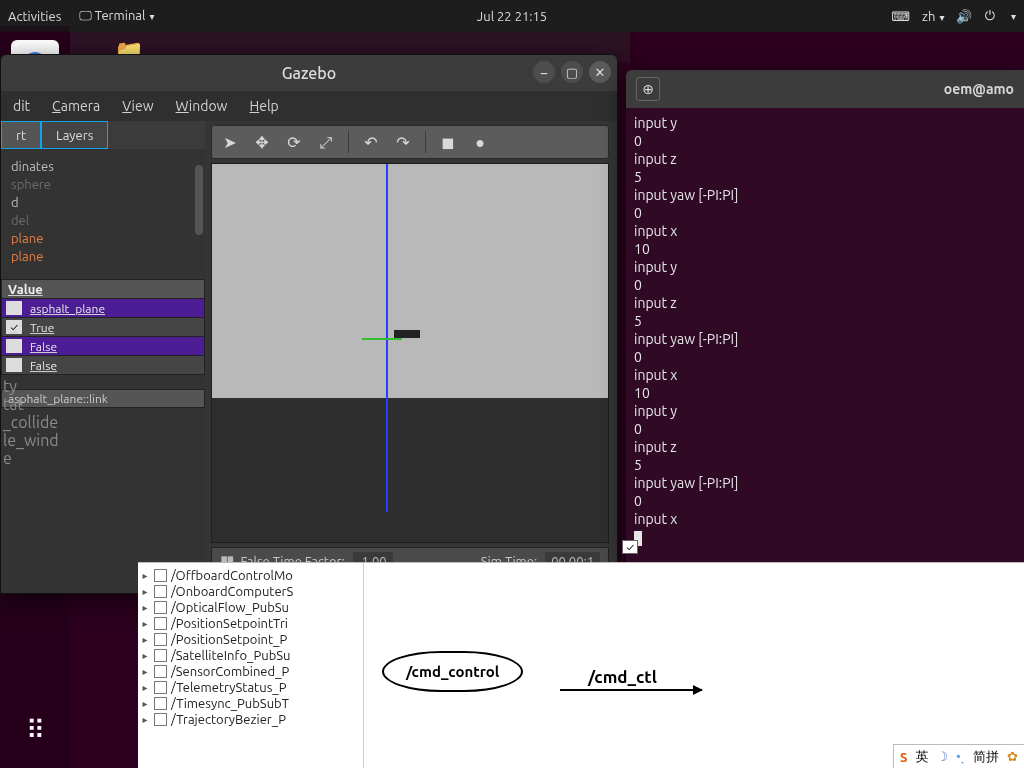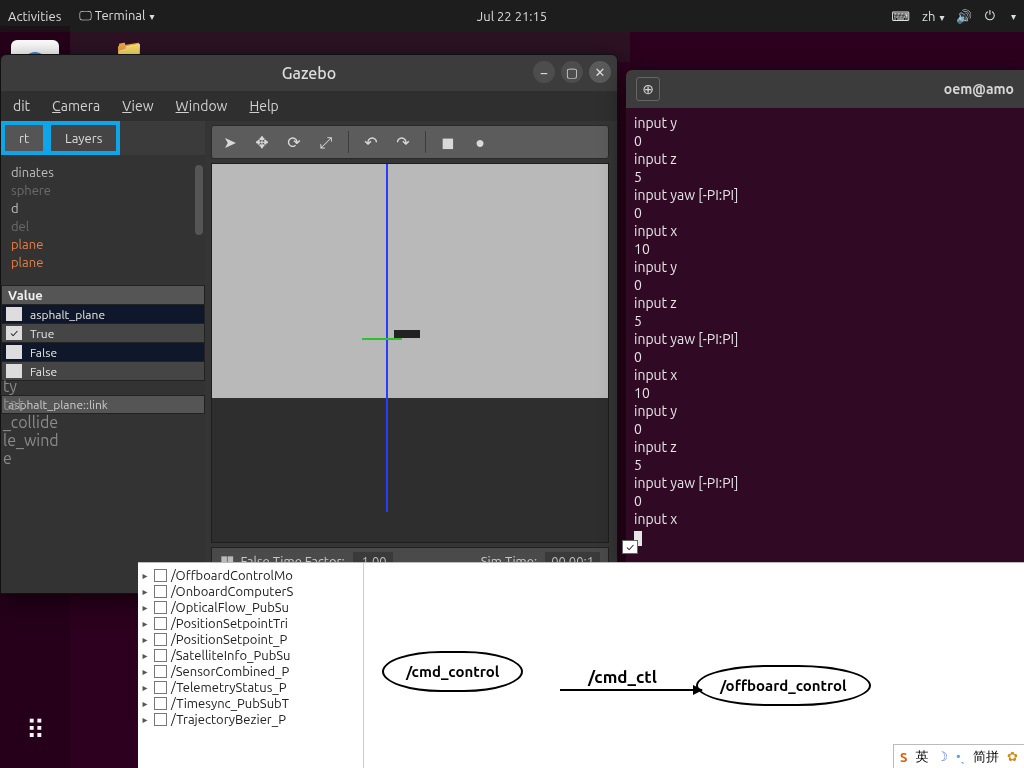--- a/index.html
+++ b/index.html
@@ -34,28 +34,28 @@
   .gz-title { height:36px; background:#3c3c3c; color:#ddd; display:flex; align-items:center; justify-content:center; position:relative; font-weight:500; border-radius:6px 6px 0 0;}
   .winbtns { position:absolute; right:6px; top:6px; display:flex; gap:6px; }
   .winbtns span{ width:22px; height:22px; border-radius:11px; background:#4d4d4d; color:#ddd; display:flex; align-items:center; justify-content:center; font-size:13px; }
   .winbtns .close{ background:#5a5a5a; }
   .gz-menu { height:30px; display:flex; align-items:center; gap:22px; padding:0 12px; color:#d0d0d0; font-size:14px; }
   .gz-menu span u{ text-decoration:underline; }
   .gz-body { position:absolute; top:66px; left:0; right:0; bottom:0; display:flex; }
 
   .gz-side { width:204px; background:#333; color:#ccc; font-size:13px; position:relative; }
   .gz-tabs { display:flex; background:#3b3b3b; }
-  .gz-tabs div{ padding:6px 14px; border:4px solid #0ea5e9; background:#444; color:#ddd;}
+  .gz-tabs div{ padding:6px 14px; border:1px solid #0ea5e9; background:#444; color:#ddd;}
   .gz-tabs .act{ background:#555; }
   .tree { padding:8px 6px 4px 6px; color:#bdbdbd; }
   .tree .row{ padding:2px 0 2px 4px; }
   .orange{ color:#e97f44; }
-  .tbl { margin-top:10px; }
+  .tbl { margin-top:10px;text-decoration:underline; }
   .tbl .hd{ background:#555; color:#eee; font-weight:600; padding:2px 6px; border:1px solid #222;}
-  .tbl .r { display:flex; align-items:center; border:1px solid #222; border-top:none; background:#0f172a;}
+  .tbl .r { display:flex; align-items:center; border:1px solid #222; border-top:none; background:#4c1d95;}
   .tbl .r.alt{ background:#454545;}
   .tbl .cb{ width:16px; height:14px; background:#ddd; margin:2px 6px 2px 4px; display:flex; align-items:center; justify-content:center; font-size:11px; color:#000;}
   .tbl .v { flex:1; padding:1px 2px; color:#e6e6e6; font-size:12px;}
   .linkrow{ margin-top:14px; background:#555; border:1px solid #222; padding:2px 6px; font-size:12px;}
   .scrolldot{ position:absolute; right:2px; top:44px; width:8px; height:70px; background:#555; border-radius:4px;}
 
   .gz-view { flex:1; background:#353535; padding:4px 8px 6px 6px; display:flex; flex-direction:column; }
   .gz-tools{ height:34px; background:#5c5c5c; border:1px solid #2a2a2a; border-radius:3px; display:flex; align-items:center; padding:0 6px; gap:8px; color:#d9d9d9; }
   .gz-tools .t{ width:24px; height:24px; display:flex; align-items:center; justify-content:center; font-size:16px; }
   .gz-tools .sep{ width:1px; height:22px; background:#3c3c3c; margin:0 2px;}
@@ -306,21 +306,20 @@
       <div class="li">
         <span class="tri">▸</span>
         <span class="cb2"></span>
         <span>/TrajectoryBezier_P</span>
       </div>
     </div>
   <div class="graph">
     <div class="node n1">/cmd_control</div>
     <div class="edge"></div>
     <div class="edgelbl">/cmd_ctl</div>
-    <div class="node n2">/offboard_control</div>
   </div>
 </div>
 
 <div class="ime">
   <span class="s">S</span>
   <span>英</span>
   <span class="moon">☽</span>
   <span style="color:#5aa0e6">•ˎ</span>
   <span>简拼</span>
   <span class="gear">✿</span>

